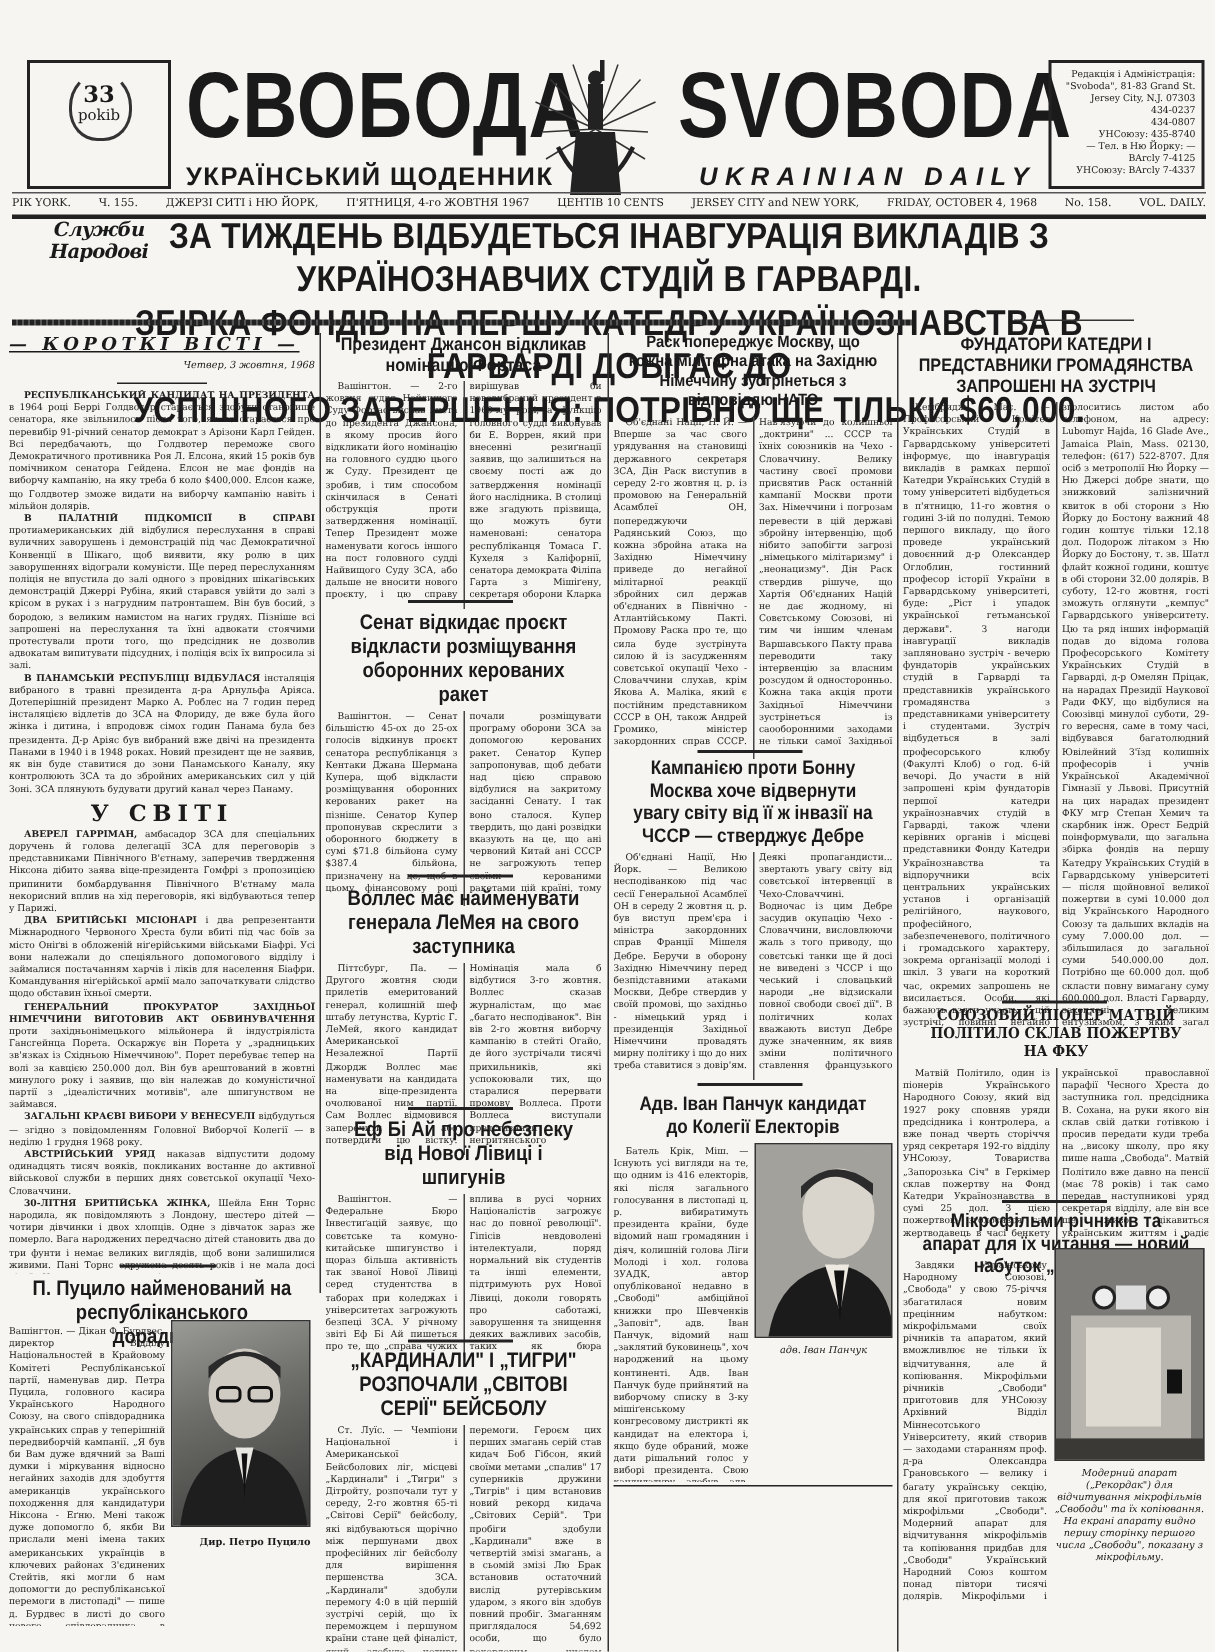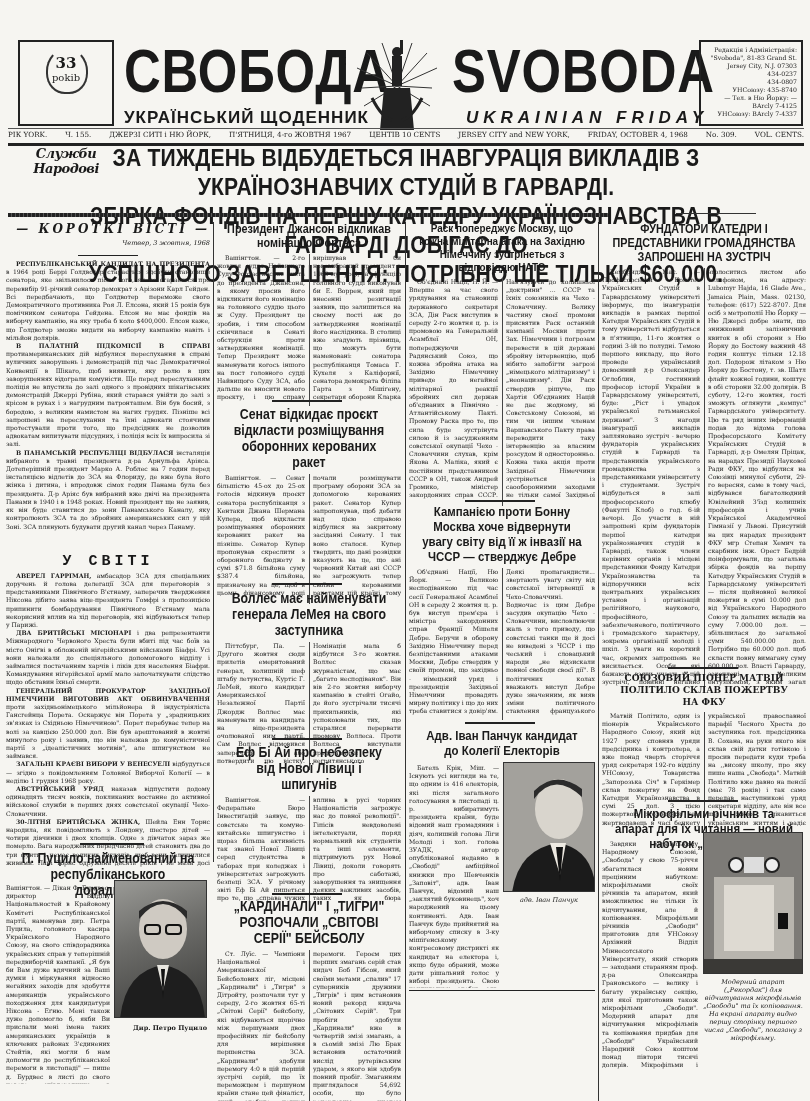--- a/index.html
+++ b/index.html
@@ -33,21 +33,21 @@
   .banner-rule { left: 8px; top: 213px; width: 600px; height: 4px; background: repeating-linear-gradient(90deg, #222 0 3px, #555 3px 4px); }
   .banner-rule-short { left: 676px; top: 213px; width: 80px; height: 1px; background: #333; }
 
   
   .vrule { width: 1px; background: #333; }
 
   
   .hd { font: bold 12px/14px "Liberation Sans", sans-serif; text-align: center; transform: scaleX(0.9); transform-origin: center top; }
   .hd-lg { font: bold 15px/17px "Liberation Sans", sans-serif; text-align: center; transform: scaleX(0.88); transform-origin: center top; }
   .hd-sec { font: bold 15px "DejaVu Serif", serif; text-align: center; letter-spacing: 4px; }
-  .kicker { font: italic bold 12px "DejaVu Serif", serif; letter-spacing: 3px; text-align: right; }
+  .kicker { font: italic bold 12px "DejaVu Serif", serif; letter-spacing: 3px; text-align: left; text-decoration: underline; }
   .dateit { font: italic 6.5px "DejaVu Serif", serif; text-align: center; }
 
   
   .txt { font: 6.1px/8.2px "DejaVu Serif", serif; text-align: justify; color: #222; overflow: hidden; }
   .txt b { font-weight: bold; }
   .col2 { column-count: 2; column-gap: 8px; column-rule: 1px solid #444; }
   .short-rule { height: 2px; background: #222; }
 
   .photo { background: linear-gradient(160deg, #9a9a96 0%, #6d6d6a 40%, #3a3a38 100%); border: 1px solid #333; overflow: hidden; }
   .caption { font: italic 6.5px/8px "DejaVu Serif", serif; text-align: center; }
@@ -80,21 +80,21 @@
       <line x1="45" y1="48" x2="78" y2="68"></line>
   </g>
   <rect x="40" y="18" width="10" height="30" fill="#222"></rect>
   <circle cx="45" cy="14" r="5" fill="#222"></circle>
   <rect x="48" y="2" width="3" height="14" fill="#222"></rect>
   <polygon points="32,50 58,50 62,92 28,92" fill="#222"></polygon>
   <path d="M20 60 Q30 80 40 82 M70 60 Q60 80 50 82" stroke="#222" stroke-width="3" fill="none"></path>
 </svg>
 
 <div class="abs mh-title-en">SVOBODA</div>
-<div class="abs mh-sub-en">UKRAINIAN FRIDAY</div>
+<div class="abs mh-sub-en">UKRAINIAN DAILY</div>
 
 <div class="abs mh-box-right">
   <span class="r">Редакція і Адміністрація:</span>
   <span class="r">"Svoboda", 81-83 Grand St.</span>
   <span class="r">Jersey City, N.J. 07303</span>
   <span class="r">434-0237</span>
   <span class="r">434-0807</span>
   <span class="r">УНСоюзу: 435-8740</span>
   <span class="r">— Тел. в Ню Йорку: —</span>
   <span class="r">BArcly 7-4125</span>
@@ -103,22 +103,22 @@
 
 <div class="abs rule-thin"></div>
 <div class="abs dateline">
   <span>РІК YORK.</span>
   <span>Ч. 155.</span>
   <span>ДЖЕРЗІ СИТІ і НЮ ЙОРК,</span>
   <span>П'ЯТНИЦЯ, 4-го ЖОВТНЯ 1967</span>
   <span>ЦЕНТІВ 10 CENTS</span>
   <span>JERSEY CITY and NEW YORK,</span>
   <span>FRIDAY, OCTOBER 4, 1968</span>
-  <span>No. 309.</span>
-  <span>VOL. CENTS.</span>
+  <span>No. 158.</span>
+  <span>VOL. DAILY.</span>
 </div>
 <div class="abs rule-thick"></div>
 
 <div class="abs banner">
   <div>ЗА ТИЖДЕНЬ ВІДБУДЕТЬСЯ ІНАВГУРАЦІЯ ВИКЛАДІВ З УКРАЇНОЗНАВЧИХ СТУДІЙ В ГАРВАРДІ.</div>
   <div>ЗБІРКА ФОНДІВ НА ПЕРШУ КАТЕДРУ УКРАЇНОЗНАВСТВА В ГАРВАРДІ ДОБІГАЄ ДО</div>
   <div>УСПІШНОГО ЗАВЕРШЕННЯ: ПОТРІБНО ЩЕ ТІЛЬКИ $60,000.</div>
 </div>
 <div class="abs banner-rule"></div>
 <div class="abs banner-rule-short"></div>
@@ -129,21 +129,21 @@
 
 <div class="abs" style="left:6px;top:222px;width:204px;">
   <div class="kicker">— КОРОТКІ ВІСТІ —</div>
   <div class="dateit" style="margin-top:3px;text-align:right;">Четвер, 3 жовтня, 1968</div>
   <div class="short-rule" style="width:60px;margin:8px auto 4px;height:1px;"></div>
 
   <p class="txt" style="text-indent:10px;margin-top:2px;"><b>РЕСПУБЛІКАНСЬКИЙ КАНДИДАТ НА ПРЕЗИДЕНТА</b> <span>в 1964 році Беррі Голдвотер старається здобути становище сенатора, яке звільнилося після того, як не старається про перевибір 91-річний сенатор демократ з Арізони Карл Гейден. Всі передбачають, що Голдвотер переможе свого Демократичного противника Роя Л. Елсона, який 15 років був помічником сенатора Гейдена. Елсон не має фондів на виборчу кампанію, на яку треба б коло $400,000. Елсон каже, що Голдвотер зможе видати на виборчу кампанію навіть і мільйон долярів.</span></p>
   <p class="txt" style="text-indent:10px;"><b>В ПАЛАТНІЙ ПІДКОМІСІЇ В СПРАВІ</b> <span>протиамериканських дій відбулися переслухання в справі вуличних заворушень і демонстрацій під час Демократичної Конвенції в Шікаго, щоб виявити, яку ролю в цих заворушеннях відограли комуністи. Ще перед переслуханням поліція не впустила до залі одного з провідних шікагівських демонстрацій Джеррі Рубіна, який старався увійти до залі з крісом в руках і з нагрудним патронташем. Він був босий, з бородою, з великим намистом на нагих грудях. Пізніше всі запрошені на переслухання та їхні адвокати стоячими протестували проти того, що предсідник не дозволив адвокатам випитувати підсудних, і поліція всіх їх випросила зі залі.</span></p>
   <p class="txt" style="text-indent:10px;"><b>В ПАНАМСЬКІЙ РЕСПУБЛІЦІ ВІДБУЛАСЯ</b> <span>інсталяція вибраного в травні президента д-ра Арнульфа Аріяса. Дотеперішній президент Марко А. Роблес на 7 годин перед інсталяцією відлетів до ЗСА на Флориду, де вже була його жінка і дитина, і впродовж сімох годин Панама була без президента. Д-р Аріяс був вибраний вже двічі на президента Панами в 1940 і в 1948 роках. Новий президент ще не заявив, як він буде ставитися до зони Панамського Каналу, яку контролюють ЗСА та до збройних американських сил у цій Зоні. ЗСА плянують будувати другий канал через Панаму.</span></p>
 
-  <div class="hd-sec" style="margin-top:22px;font-family:Liberation Mono, monospace;">У СВІТІ</div>
+  <div class="hd-sec" style="margin-top:2px;">У СВІТІ</div>
 
   <p class="txt" style="text-indent:10px;margin-top:2px;"><b>АВЕРЕЛ ГАРРІМАН,</b> <span>амбасадор ЗСА для спеціальних доручень й голова делегації ЗСА для переговорів з представниками Північного В'єтнаму, заперечив твердження Ніксона дібито заява віце-президента Гомфрі з пропозицією припинити бомбардування Північного В'єтнаму мала некорисний вплив на хід переговорів, які відбуваються тепер у Парижі.</span></p>
   <p class="txt" style="text-indent:10px;"><b>ДВА БРИТІЙСЬКІ МІСІОНАРІ</b> <span>і два репрезентанти Міжнародного Червоного Хреста були вбиті під час боїв за місто Оніґві в обложеній ніґерійськими військами Біафрі. Усі вони належали до спеціяльного допомогового відділу і займалися постачанням харчів і ліків для населення Біафри. Командування ніґерійської армії мало започаткувати слідство щодо обставин їхньої смерти.</span></p>
   <p class="txt" style="text-indent:10px;"><b>ГЕНЕРАЛЬНИЙ ПРОКУРАТОР ЗАХІДНЬОЇ НІМЕЧЧИНИ ВИГОТОВИВ АКТ ОБВИНУВАЧЕННЯ</b> <span>проти західньонімецького мільйонера й індустріяліста Гансгейнца Порета. Оскаржує він Порета у „зрадницьких зв'язках із Східньою Німеччиною". Порет перебуває тепер на волі за кавцією 250.000 дол. Він був арештований в жовтні минулого року і заявив, що він належав до комуністичної партії з „ідеалістичних мотивів", але шпигунством не займався.</span></p>
   <p class="txt" style="text-indent:10px;"><b>ЗАГАЛЬНІ КРАЄВІ ВИБОРИ У ВЕНЕСУЕЛІ</b> <span>відбудуться — згідно з повідомленням Головної Виборчої Колегії — в неділю 1 грудня 1968 року.</span></p>
   <p class="txt" style="text-indent:10px;"><b>АВСТРІЙСЬКИЙ УРЯД</b> <span>наказав відпустити додому одинадцять тисяч вояків, покликаних востанне до активної військової служби в перших днях совєтської окупації Чехо-Словаччини.</span></p>
   <p class="txt" style="text-indent:10px;max-height:50px;"><b>30-ЛІТНЯ БРИТІЙСЬКА ЖІНКА,</b> <span>Шейла Енн Торнс народила, як повідомляють з Лондону, шестеро дітей — чотири дівчинки і двох хлопців. Одне з дівчаток зараз же померло. Вага народжених передчасно дітей становить два до три фунти і немає великих виглядів, щоб вони залишилися живими. Пані Торнс одружена десять років і не мала досі дітей. Народила шестерята після того, як почала заживати спеціяльні пігулки для плідности. Чоловік її має 33 роки.</span></p>
 </div>
 
 <div class="abs short-rule" style="left:80px;top:843px;width:64px;"></div>

